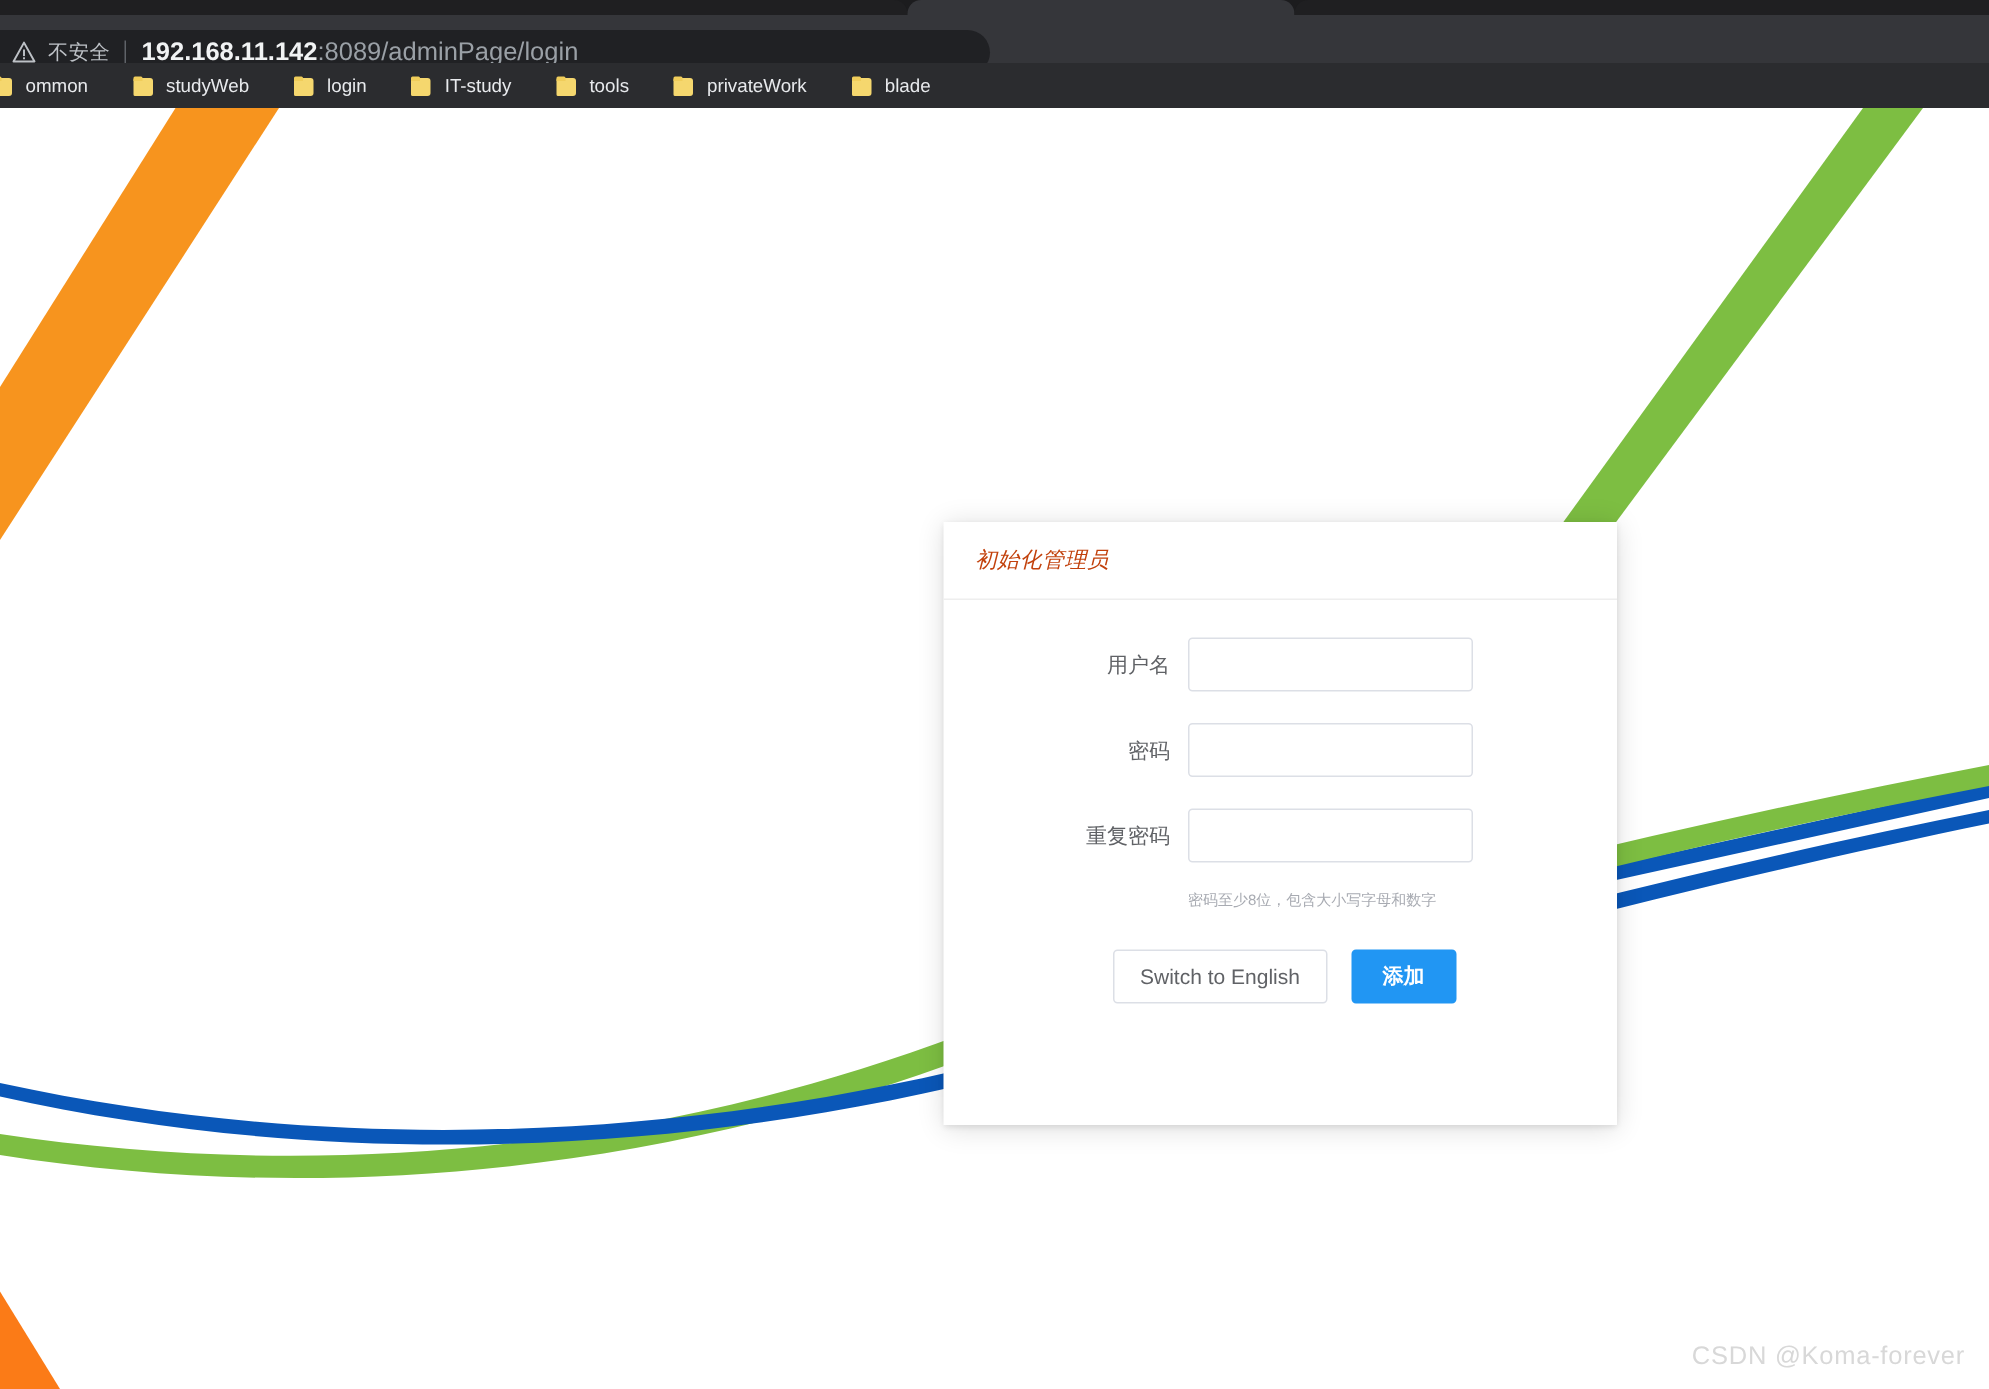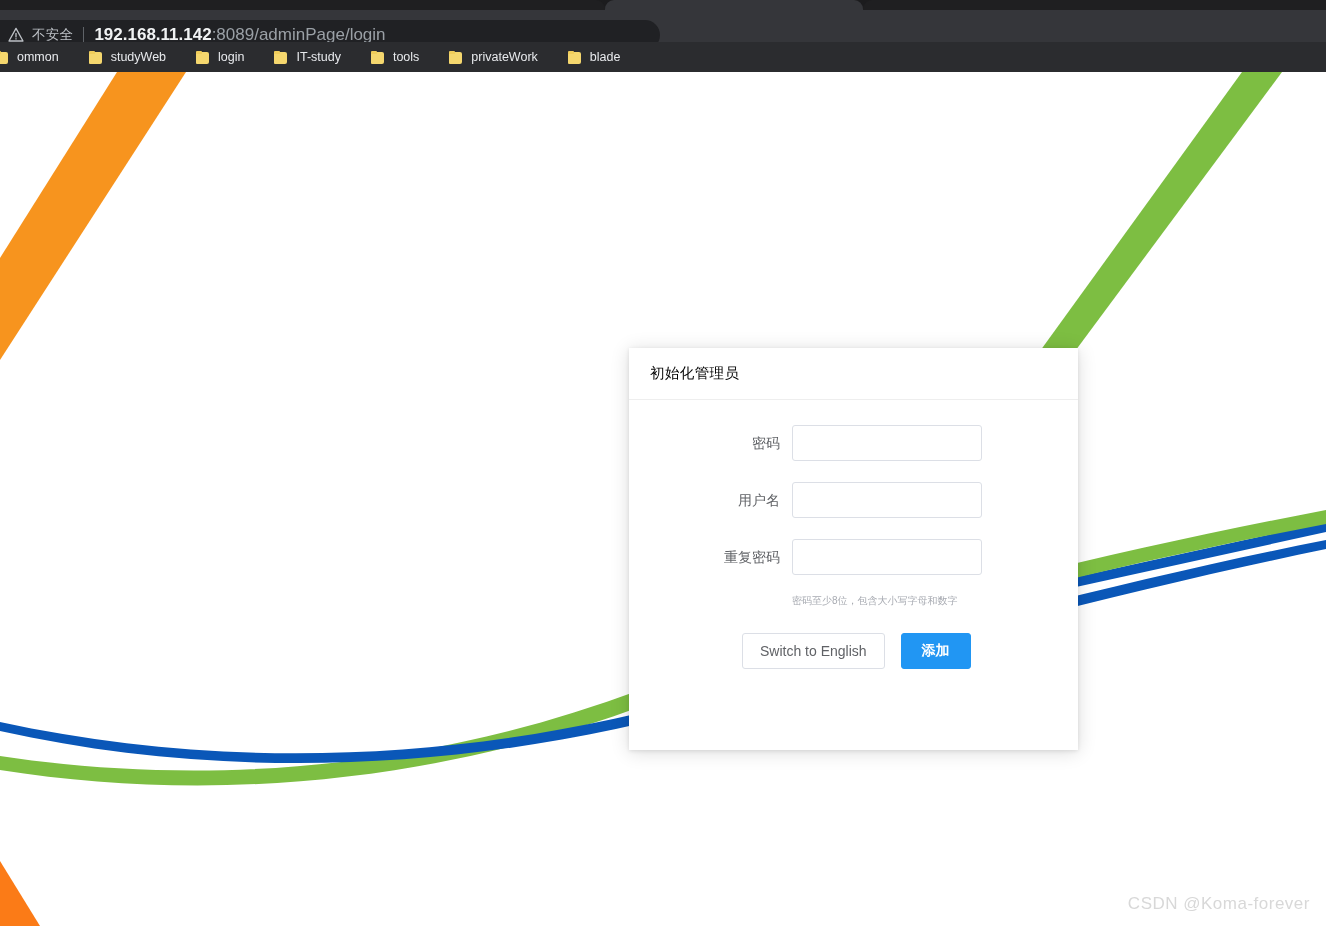--- a/index.html
+++ b/index.html
@@ -127,21 +127,21 @@
     box-shadow: 0 2px 18px rgba(0,0,0,.14), 0 1px 4px rgba(0,0,0,.10);
     z-index: 30;
   }
   .dialog-header {
     height: 52px;
     display: flex; align-items: center;
     padding-left: 21px;
     border-bottom: 1px solid #eeeeee;
   }
   .dialog-title {
-    font-size: 14.5px; color: #000000; letter-spacing: .4px;
+    font-size: 14.5px; color: #c2410c; letter-spacing: .4px; font-style: italic;
   }
   .dialog-body { padding: 25px 0 0 0; }
 
   .form-row {
     display: flex; align-items: flex-start;
     margin-bottom: 21px;
   }
   .form-label {
     width: 163px; flex: none;
     text-align: right; padding-right: 12px;
@@ -233,30 +233,30 @@
     </svg>
   </div>
 
   <div class="dialog">
     <div class="dialog-header">
       <span class="dialog-title">初始化管理员</span>
     </div>
     <div class="dialog-body">
 
       <div class="form-row">
+        <div class="form-label">用户名</div>
+        <div class="form-control">
+          <input class="text-input" type="text" placeholder="" style="">
+        </div>
+      </div>
+
+      <div class="form-row">
         <div class="form-label">密码</div>
         <div class="form-control">
           <input class="text-input" type="password" placeholder="" style="">
-        </div>
-      </div>
-
-      <div class="form-row">
-        <div class="form-label">用户名</div>
-        <div class="form-control">
-          <input class="text-input" type="text" placeholder="" style="">
         </div>
       </div>
 
       <div class="form-row">
         <div class="form-label">重复密码</div>
         <div class="form-control">
           <input class="text-input" type="password" placeholder="" style="">
         </div>
       </div>
 

